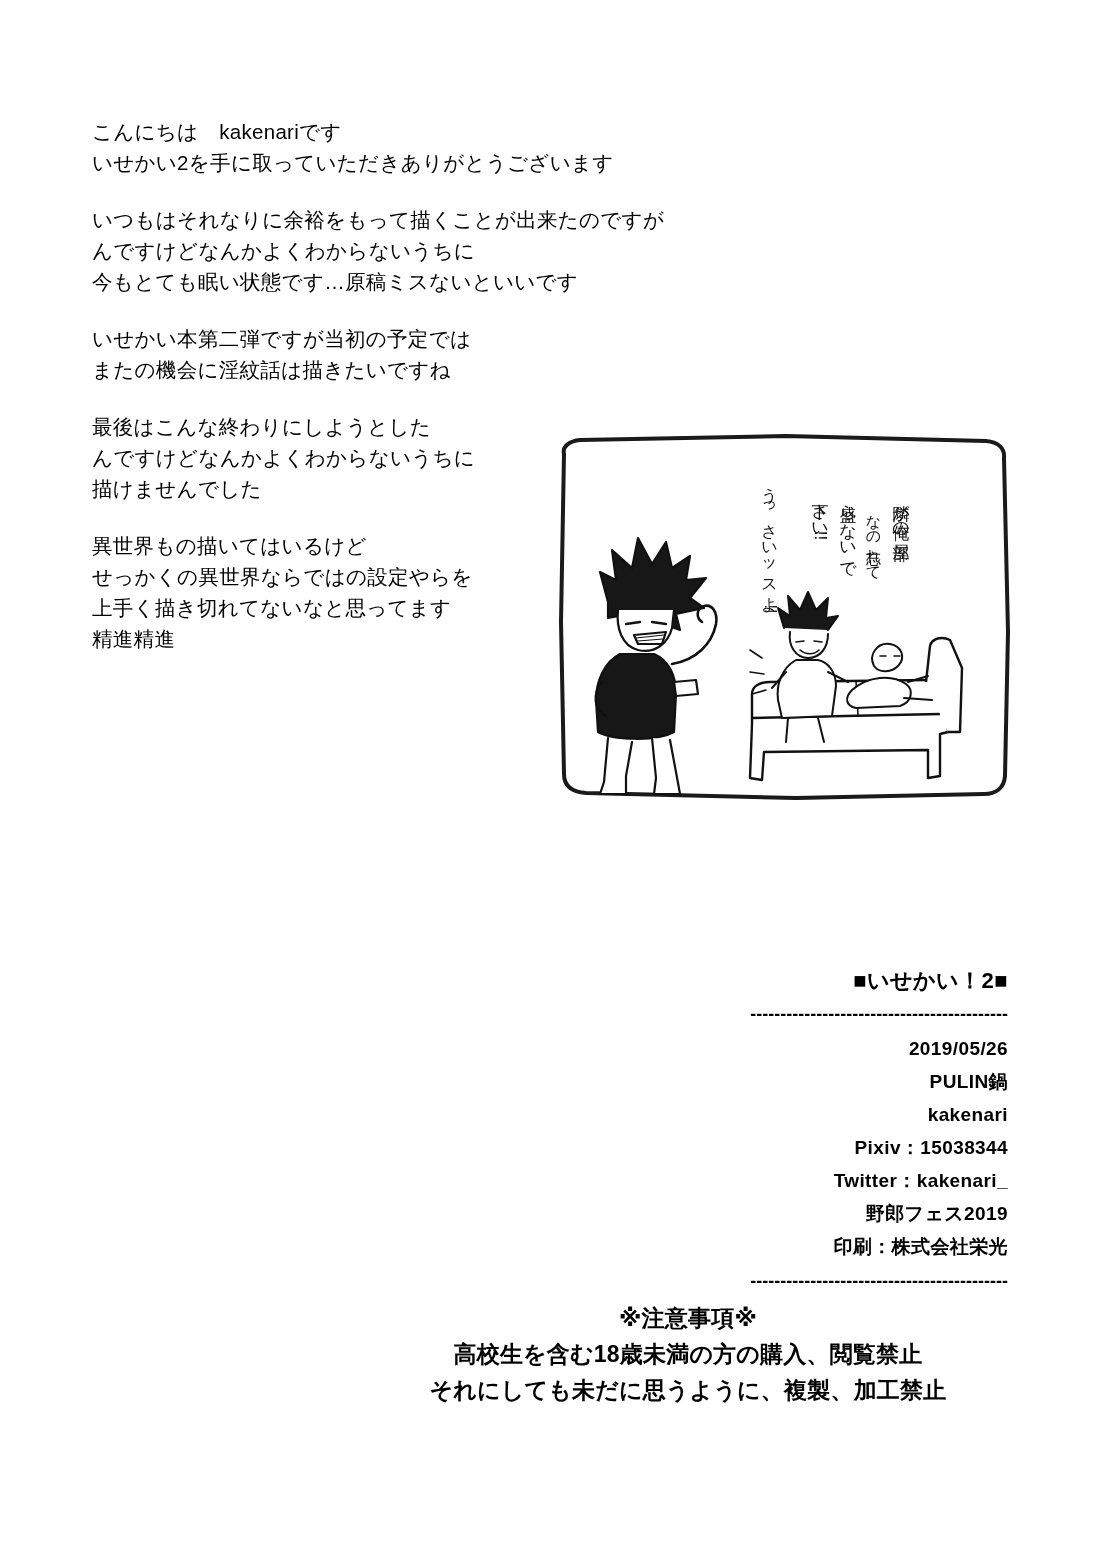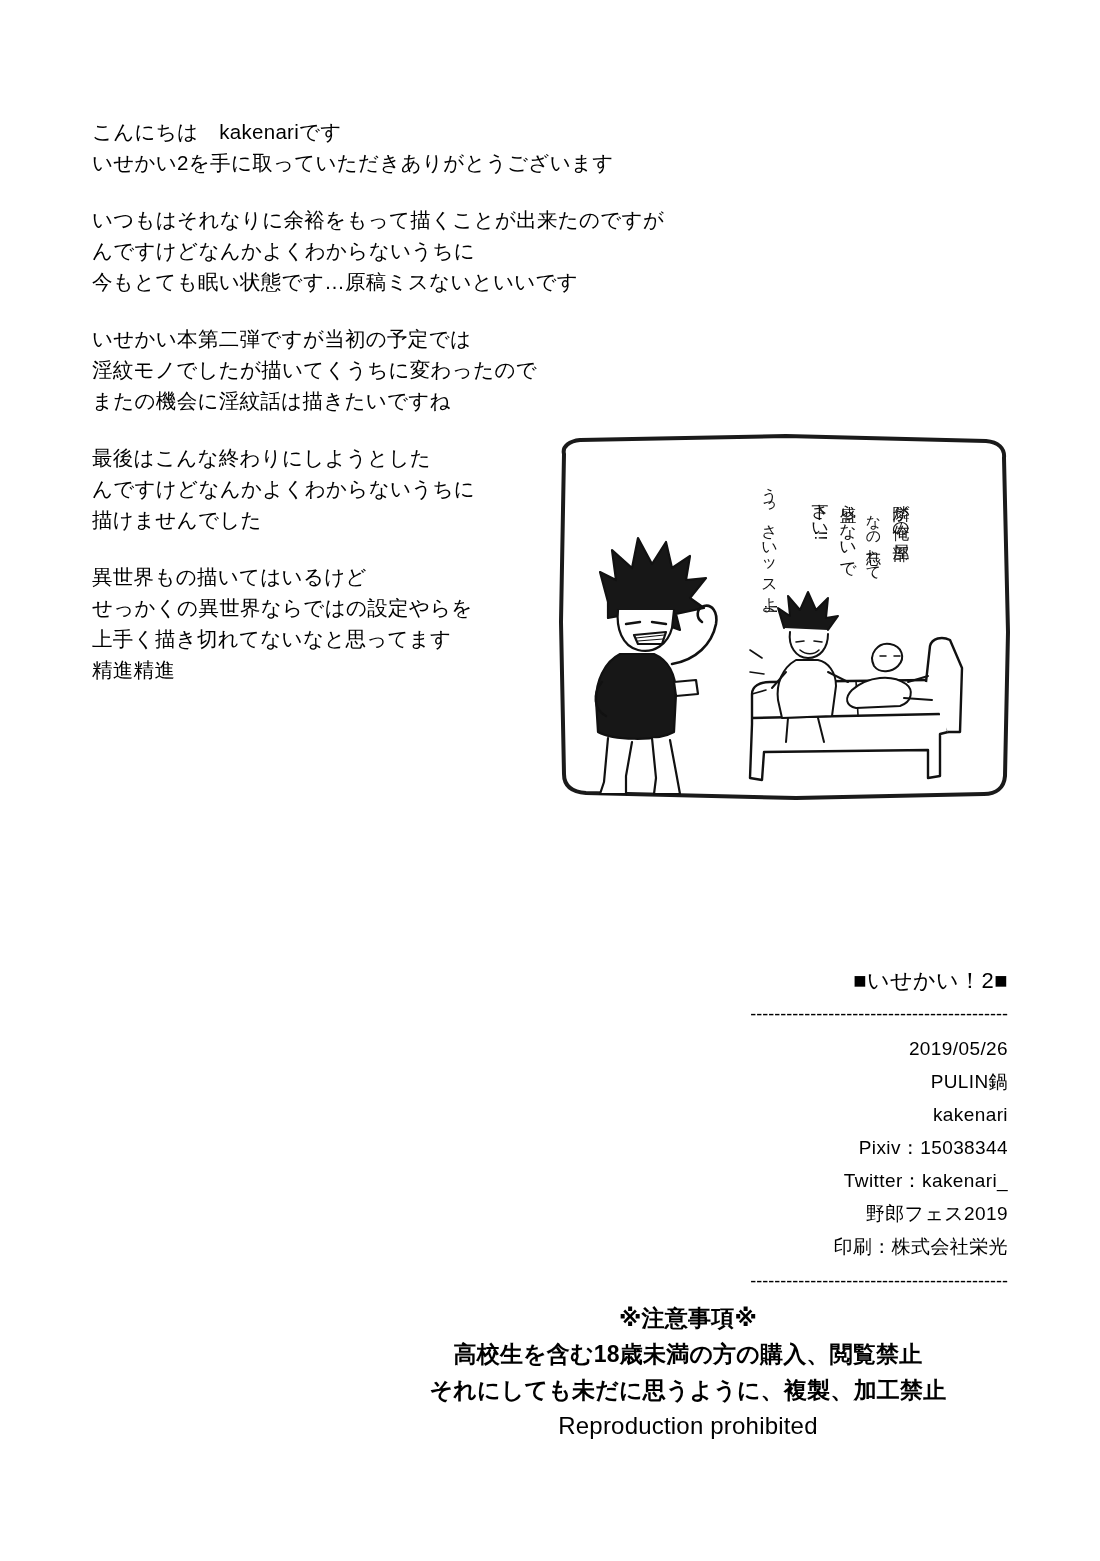--- a/index.html
+++ b/index.html
@@ -44,20 +44,21 @@
   }
   #illustration svg { display: block; }
 
   
   #colophon {
     position: absolute;
     right: 92px;
     top: 966px;
     width: 470px;
     text-align: right;
+    font-weight: bold;
   }
   .colophon-title {
     font-size: 22px;
     line-height: 30px;
     letter-spacing: 0.5px;
     white-space: pre;
   }
   .rule {
     font-size: 18px;
     line-height: 24px;
@@ -105,21 +106,20 @@
   </div>
 
   <div class="para">
     <div class="line">いつもはそれなりに余裕をもって描くことが出来たのですが</div>
     <div class="line">んですけどなんかよくわからないうちに</div>
     <div class="line">今もとても眠い状態です…原稿ミスないといいです</div>
   </div>
 
   <div class="para">
     <div class="line">いせかい本第二弾ですが当初の予定では</div>
-    <div class="line">淫紋モノでしたが描いてくうちに変わったので</div>
     <div class="line">またの機会に淫紋話は描きたいですね</div>
   </div>
 
 
   <div class="para">
     <div class="line">最後はこんな終わりにしようとした</div>
     <div class="line">んですけどなんかよくわからないうちに</div>
     <div class="line">描けませんでした</div>
   </div>
 
@@ -210,14 +210,13 @@
   <div class="colophon-line">Twitter：kakenari_</div>
   <div class="colophon-line">野郎フェス2019</div>
   <div class="colophon-line">印刷：株式会社栄光</div>
   <div class="rule">-------------------------------------------</div>
 </div>
 
 <div id="notice">
   <div class="notice-line">※注意事項※</div>
   <div class="notice-line">高校生を含む18歳未満の方の購入、閲覧禁止</div>
   <div class="notice-line">それにしても未だに思うように、複製、加工禁止</div>
-  <div class="notice-line latin">Reproduction prohibited</div>
 </div>
 
 </body></html>

